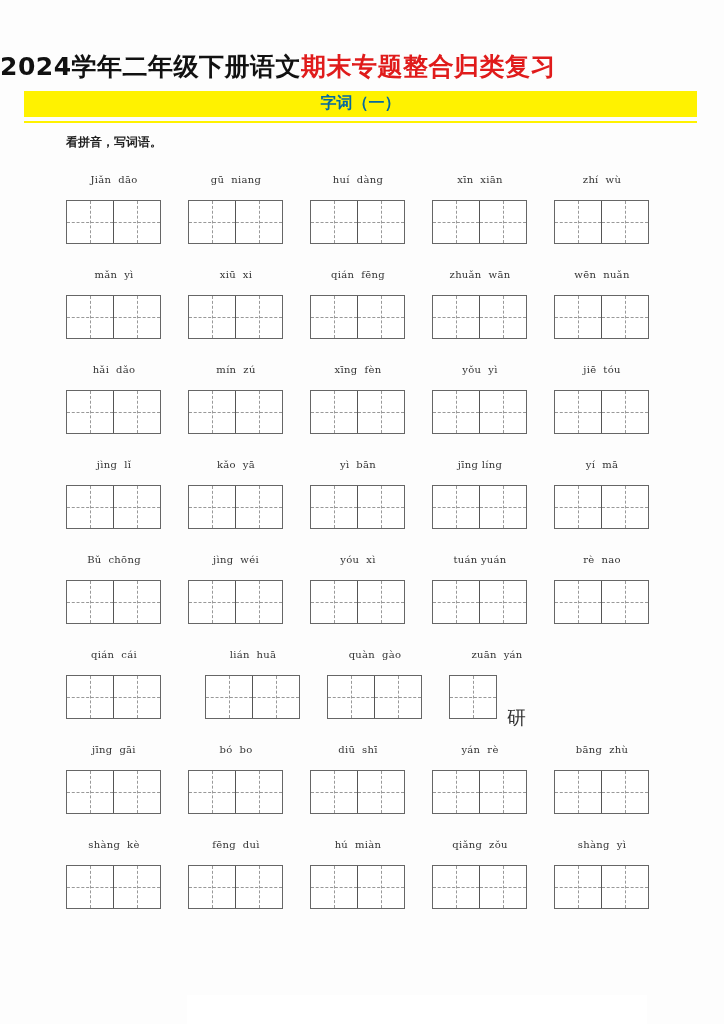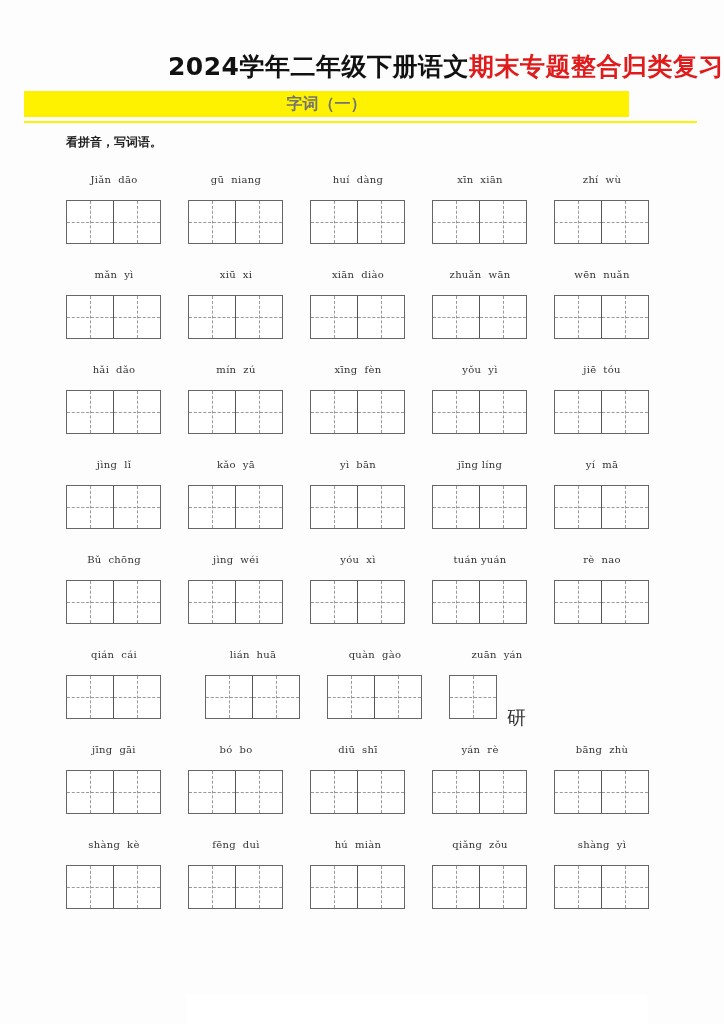--- a/index.html
+++ b/index.html
@@ -1,22 +1,22 @@
 <!DOCTYPE html>
 <html><head>
 <meta charset="utf-8">
 <style>
   html,body{margin:0;padding:0;}
   body{width:724px;height:1024px;background:#fdfdfd;position:relative;overflow:hidden;
        font-family:"DejaVu Serif",serif;color:#222;}
-  .title{position:absolute;top:50px;left:0;width:724px;text-align:right;
+  .title{position:absolute;top:50px;left:0;width:724px;text-align:left;
          font-family:"DejaVu Sans",sans-serif;font-weight:bold;font-size:25px;letter-spacing:0.5px;color:#111;}
   .title .red{color:#e01b1b;}
-  .banner{position:absolute;left:24px;top:91px;width:605px;height:26px;background:#fff200;
-          text-align:center;line-height:26px;font-family:Liberation Serif, serif;font-weight:bold;font-size:16px;color:#737373;}
+  .banner{position:absolute;left:24px;top:91px;width:673px;height:26px;background:#fff200;
+          text-align:center;line-height:26px;font-family:Liberation Mono, monospace;font-weight:bold;font-size:16px;color:#0369a1;}
   .banner-line{position:absolute;left:24px;top:121px;width:673px;height:2px;background:#fff200;}
   .instruction{position:absolute;left:66px;top:134px;font-family:"DejaVu Sans",sans-serif;font-weight:bold;font-size:12px;color:#222;}
   .row{position:absolute;left:0;width:724px;height:90px;}
   .item{position:absolute;top:0;width:96px;}
   .pinyin{position:absolute;top:0;left:0;width:96px;text-align:center;font-family:"DejaVu Serif",serif;font-size:10px;
           color:#333;white-space:pre;letter-spacing:0.3px;}
   .boxes{position:absolute;top:26px;left:0;display:flex;border:1px solid #666;background:#fff;}
   .cell{width:46px;height:42px;position:relative;}
   .cell + .cell{border-left:1px solid #555;}
   .cell::before{content:"";position:absolute;left:0;right:0;top:50%;border-top:1px dashed #999;}
@@ -83,21 +83,21 @@
         </div>
       </div>
       <div class="item" style="left: 188px;">
         <div class="pinyin">xiū  xi</div>
         <div class="boxes">
           <div class="cell"></div>
           <div class="cell"></div>
         </div>
       </div>
       <div class="item" style="left: 310px;">
-        <div class="pinyin">xiān  diào</div>
+        <div class="pinyin">qián  fēng</div>
         <div class="boxes">
           <div class="cell"></div>
           <div class="cell"></div>
         </div>
       </div>
       <div class="item" style="left: 432px;">
         <div class="pinyin">zhuǎn  wān</div>
         <div class="boxes">
           <div class="cell"></div>
           <div class="cell"></div>

